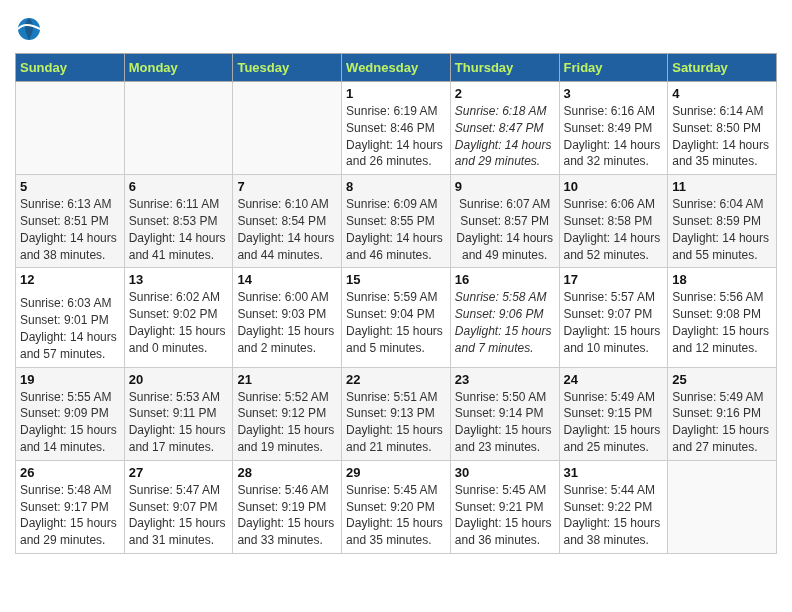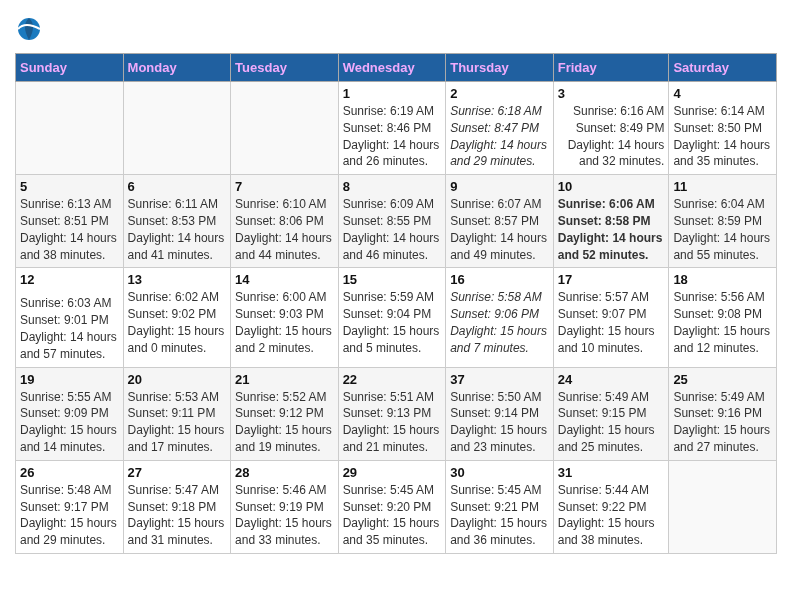--- a/index.html
+++ b/index.html
@@ -8,21 +8,21 @@
     .header { display: flex; justify-content: space-between; align-items: flex-start; margin-bottom: 10px; }
     .logo { display: flex; align-items: center; }
     .logo-text { font-size: 18px; font-weight: bold; color: #1a3a5c; line-height: 1.1; }
     .logo-text span { color: #1a7abf; }
     .logo-icon { width: 28px; height: 28px; margin-right: 4px; }
     .title-block { text-align: right; }
     .month-title { font-size: 36px; font-weight: bold; color: #1a3a5c; }
     .location { font-size: 16px; color: #333; }
     table { width: 100%; border-collapse: collapse; }
     thead tr { background-color: #2060a0; }
-    thead th { color: #f0abfc; font-size: 13px; font-weight: bold; padding: 6px 4px; text-align: left; border: 1px solid #aaa; }
+    thead th { color: #bef264; font-size: 13px; font-weight: bold; padding: 6px 4px; text-align: left; border: 1px solid #aaa; }
     tbody tr { background: #fff; }
     tbody tr:nth-child(even) { background: #f5f5f5; }
     td { border: 1px solid #ccc; padding: 4px 4px; vertical-align: top; font-size: 10.5px; color: #222; min-width: 100px; height: 80px; }
     td .day-num { font-size: 13px; font-weight: bold; color: #111; margin-bottom: 2px; }
     td .info { font-size: 12px; color: #333; line-height: 1.4; }
     .empty { background: #f9f9f9; }
   </style>
 </head>
 <body>
 
@@ -71,21 +71,21 @@
           </td>
           <td>
             <div class="day-num">2</div>
             <div class="info" style="white-space: pre-line; font-style: italic;">Sunrise: 6:18 AM
 Sunset: 8:47 PM
 Daylight: 14 hours
 and 29 minutes.</div>
           </td>
           <td>
             <div class="day-num">3</div>
-            <div class="info" style="white-space: pre-line; text-align: right;">Sunrise: 6:16 AM
+            <div class="info" style="white-space: pre-line;">Sunrise: 6:16 AM
 Sunset: 8:49 PM
 Daylight: 14 hours
 and 32 minutes.</div>
           </td>
           <td>
             <div class="day-num">4</div>
             <div class="info" style="white-space: pre-line;">Sunrise: 6:14 AM
 Sunset: 8:50 PM
 Daylight: 14 hours
 and 35 minutes.</div>
@@ -102,41 +102,41 @@
           <td>
             <div class="day-num">6</div>
             <div class="info" style="white-space: pre-line;">Sunrise: 6:11 AM
 Sunset: 8:53 PM
 Daylight: 14 hours
 and 41 minutes.</div>
           </td>
           <td>
             <div class="day-num">7</div>
             <div class="info" style="white-space: pre-line;">Sunrise: 6:10 AM
-Sunset: 8:06 PM
+Sunset: 8:54 PM
 Daylight: 14 hours
 and 44 minutes.</div>
           </td>
           <td>
             <div class="day-num">8</div>
             <div class="info" style="white-space: pre-line;">Sunrise: 6:09 AM
 Sunset: 8:55 PM
 Daylight: 14 hours
 and 46 minutes.</div>
           </td>
           <td>
             <div class="day-num">9</div>
-            <div class="info" style="white-space: pre-line;">Sunrise: 6:07 AM
+            <div class="info" style="white-space: pre-line; text-align: center;">Sunrise: 6:07 AM
 Sunset: 8:57 PM
 Daylight: 14 hours
 and 49 minutes.</div>
           </td>
           <td>
             <div class="day-num">10</div>
-            <div class="info" style="white-space: pre-line; font-weight: bold;">Sunrise: 6:06 AM
+            <div class="info" style="white-space: pre-line;">Sunrise: 6:06 AM
 Sunset: 8:58 PM
 Daylight: 14 hours
 and 52 minutes.</div>
           </td>
           <td>
             <div class="day-num">11</div>
             <div class="info" style="white-space: pre-line;">Sunrise: 6:04 AM
 Sunset: 8:59 PM
 Daylight: 14 hours
 and 55 minutes.</div>
@@ -216,21 +216,21 @@
 and 19 minutes.</div>
           </td>
           <td>
             <div class="day-num">22</div>
             <div class="info" style="white-space: pre-line;">Sunrise: 5:51 AM
 Sunset: 9:13 PM
 Daylight: 15 hours
 and 21 minutes.</div>
           </td>
           <td>
-            <div class="day-num">37</div>
+            <div class="day-num">23</div>
             <div class="info" style="white-space: pre-line;">Sunrise: 5:50 AM
 Sunset: 9:14 PM
 Daylight: 15 hours
 and 23 minutes.</div>
           </td>
           <td>
             <div class="day-num">24</div>
             <div class="info" style="white-space: pre-line;">Sunrise: 5:49 AM
 Sunset: 9:15 PM
 Daylight: 15 hours
@@ -248,21 +248,21 @@
           <td>
             <div class="day-num">26</div>
             <div class="info" style="white-space: pre-line;">Sunrise: 5:48 AM
 Sunset: 9:17 PM
 Daylight: 15 hours
 and 29 minutes.</div>
           </td>
           <td>
             <div class="day-num">27</div>
             <div class="info" style="white-space: pre-line;">Sunrise: 5:47 AM
-Sunset: 9:18 PM
+Sunset: 9:07 PM
 Daylight: 15 hours
 and 31 minutes.</div>
           </td>
           <td>
             <div class="day-num">28</div>
             <div class="info" style="white-space: pre-line;">Sunrise: 5:46 AM
 Sunset: 9:19 PM
 Daylight: 15 hours
 and 33 minutes.</div>
           </td>

